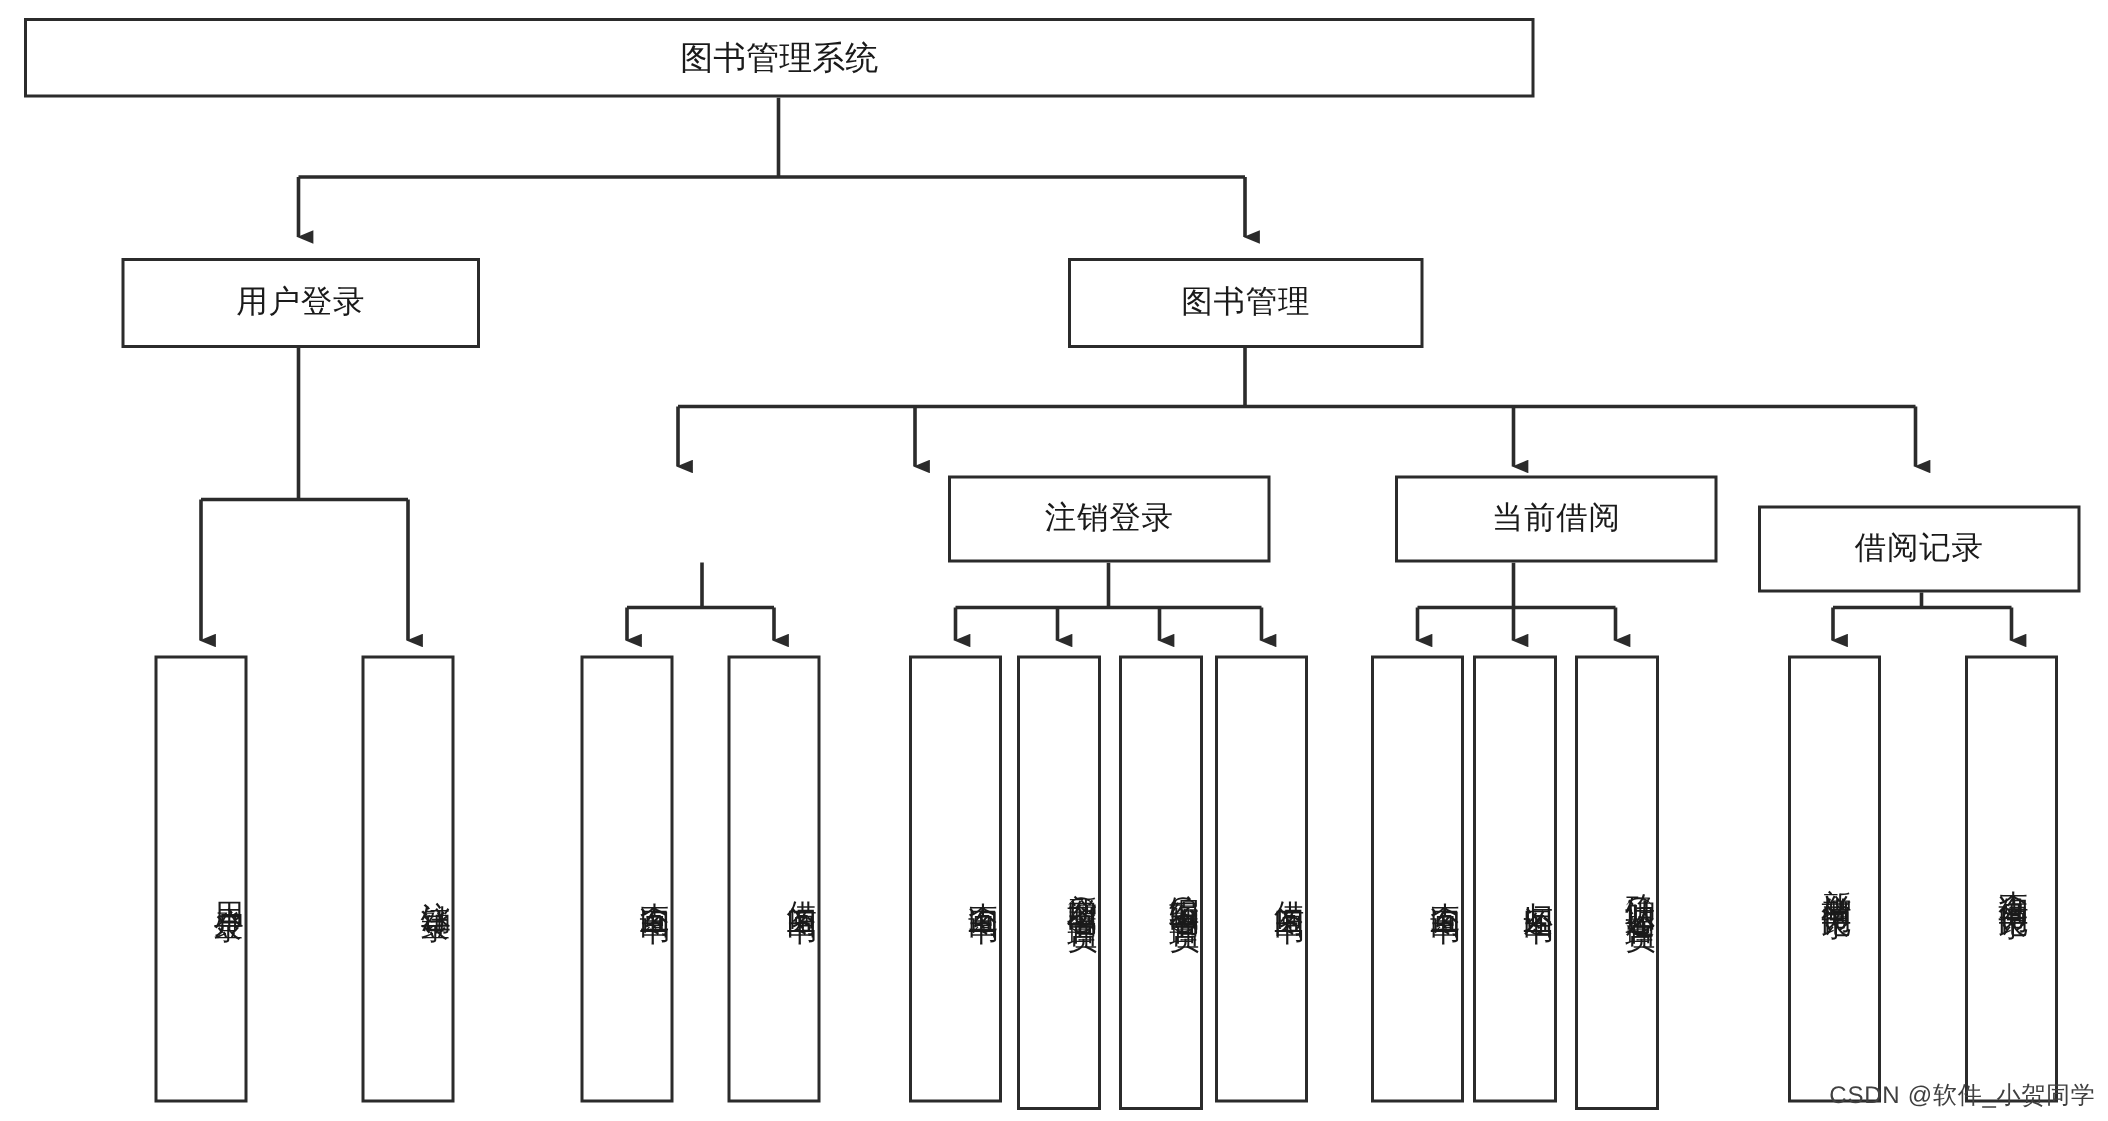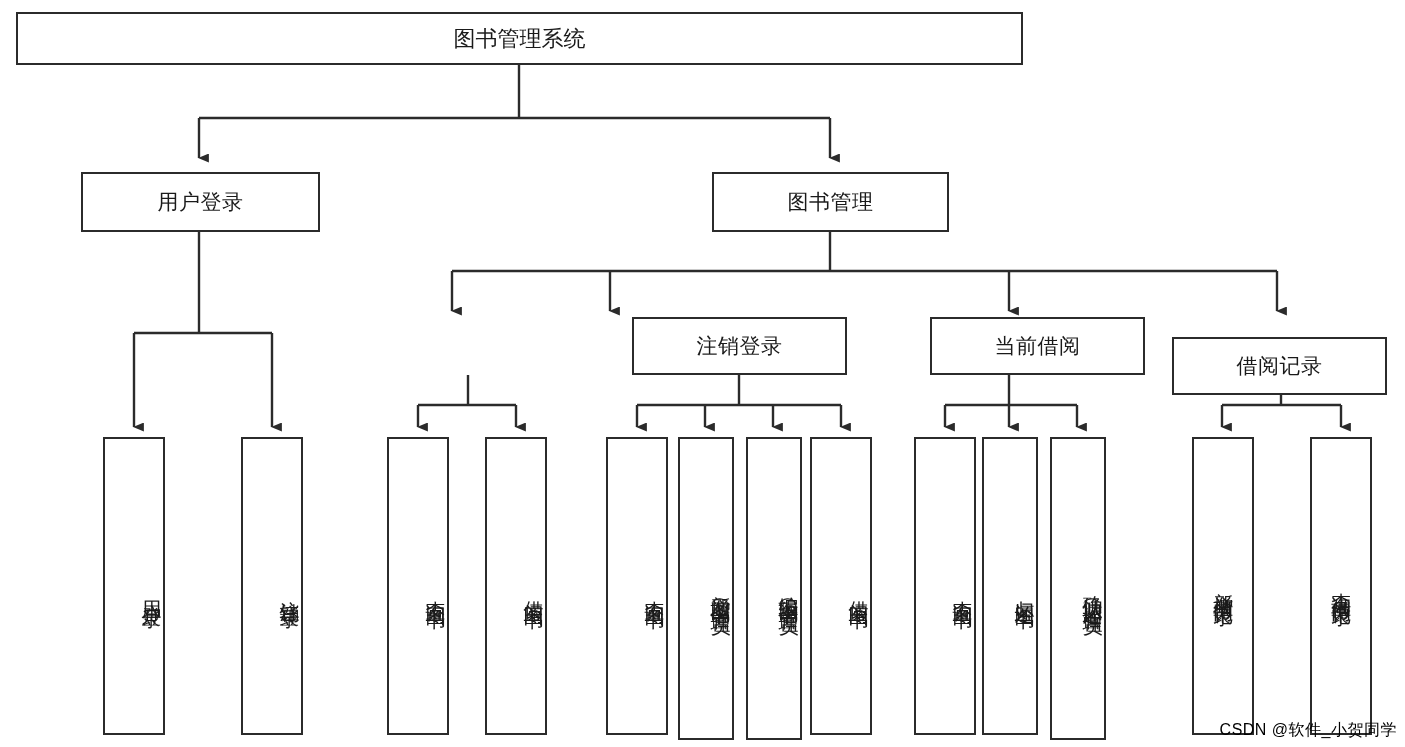--- a/index.html
+++ b/index.html
@@ -56,21 +56,21 @@
   }
   .node.v.mid {
     align-items: center;
     padding-top: 0;
   }
   .watermark {
     position: absolute;
     right: 8px;
     bottom: 6px;
     font-size: 16px;
-    color: #000000;
+    color: #404040;
     white-space: nowrap;
     letter-spacing: 0.5px;
   }
 </style>
 </head>
 <body>
 
 <div id="canvas">
 
   <svg id="wires" viewBox="0 0 1405 747" xmlns="http://www.w3.org/2000/svg">

